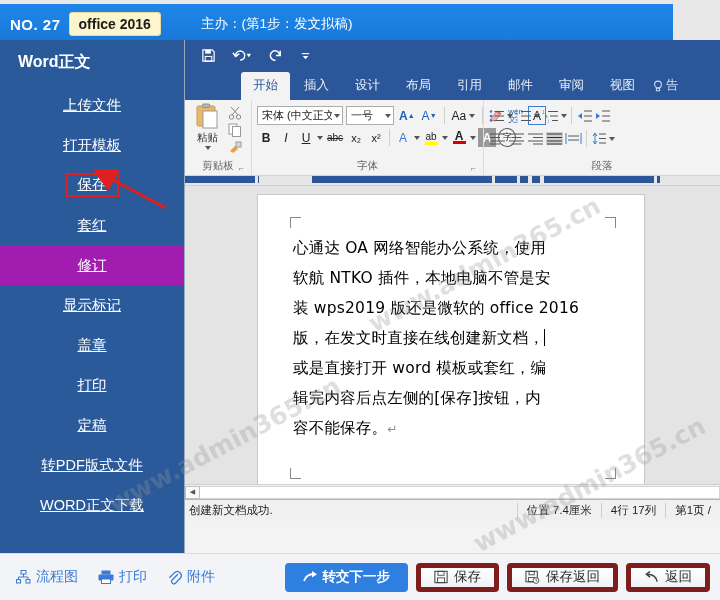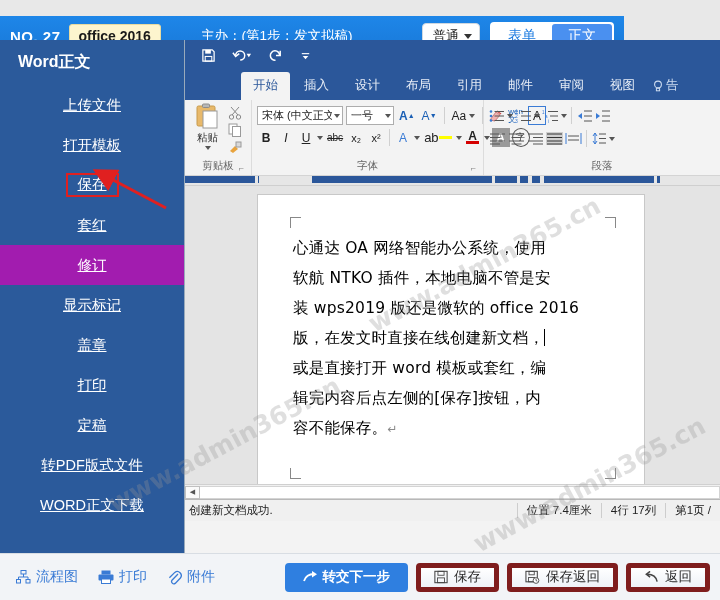--- a/index.html
+++ b/index.html
@@ -5,21 +5,21 @@
   * { box-sizing: border-box; margin: 0; padding: 0; }
   html, body {
     width: 720px; height: 600px;
     font-family: "Liberation Sans", "DejaVu Sans", sans-serif;
     overflow: hidden; background: #e8e8e8;
   }
   #app { position: relative; width: 720px; height: 600px; }
 
   
   .topbar {
-    position: absolute; left: 0; top: 16px; width: 624px; height: 40px;
+    position: absolute; left: 0; top: 4px; width: 673px; height: 40px;
     background: linear-gradient(180deg,#1e86e8 0%,#1878d8 100%);
     display: flex; align-items: center;
   }
   .no-label {
     color: #fff; font-weight: bold; font-size: 15px; margin-left: 10px; letter-spacing: .5px;
   }
   .doc-chip {
     margin-left: 8px; background: #fdf5ce; border: 1px solid #e8dba0;
     color: #1a1a1a; font-weight: bold; font-size: 14px;
     padding: 3px 9px; border-radius: 3px;
@@ -179,30 +179,20 @@
 </style>
 </head>
 <body>
 
 <div id="app">
 
   <div class="topbar">
     <div class="no-label">NO. 27</div>
     <div class="doc-chip">office 2016</div>
     <div class="topbar-title">主办：(第1步：发文拟稿)</div>
-    <div class="topbar-right">
-      <div class="sel-wrap">
-        <span>普通</span>
-        <span class="chev"></span>
-      </div>
-      <div class="seg">
-        <div>表单</div>
-        <div class="active">正文</div>
-      </div>
-    </div>
   </div>
 
   <div class="sidebar">
     <div class="sb-title">Word正文</div>
     <div class="sb-list">
       <div class="sb-item">
           <span>上传文件</span>
         </div>
       <div class="sb-item">
           <span>打开模板</span>
@@ -383,21 +373,21 @@
                 <span>x₂</span>
               </div>
             <div class="fbtn" style="font-size:11px">
                 <span>x²</span>
               </div>
             <div class="sep"></div>
             <div class="fbtn" style="color:#3a7bd5">
                 <span>A</span>
               </div>
             <span class="tinychev"></span>
-            <div class="fbtn" style="flex-direction:row;font-size:13px">
+            <div class="fbtn" style="flex-direction:column;font-size:10px">
               <span>ab</span>
               <span style="display:block;width:13px;height:3px;background:#ffff00"></span>
             </div>
             <span class="tinychev"></span>
             <div class="fbtn" style="flex-direction:column;font-weight:bold">
               <span style="line-height:10px">A</span>
               <span style="display:block;width:13px;height:3px;background:#d40000"></span>
             </div>
             <span class="tinychev"></span>
             <div class="fbtn" style="background:#9a9a9a;color:#fff;font-weight:bold">

